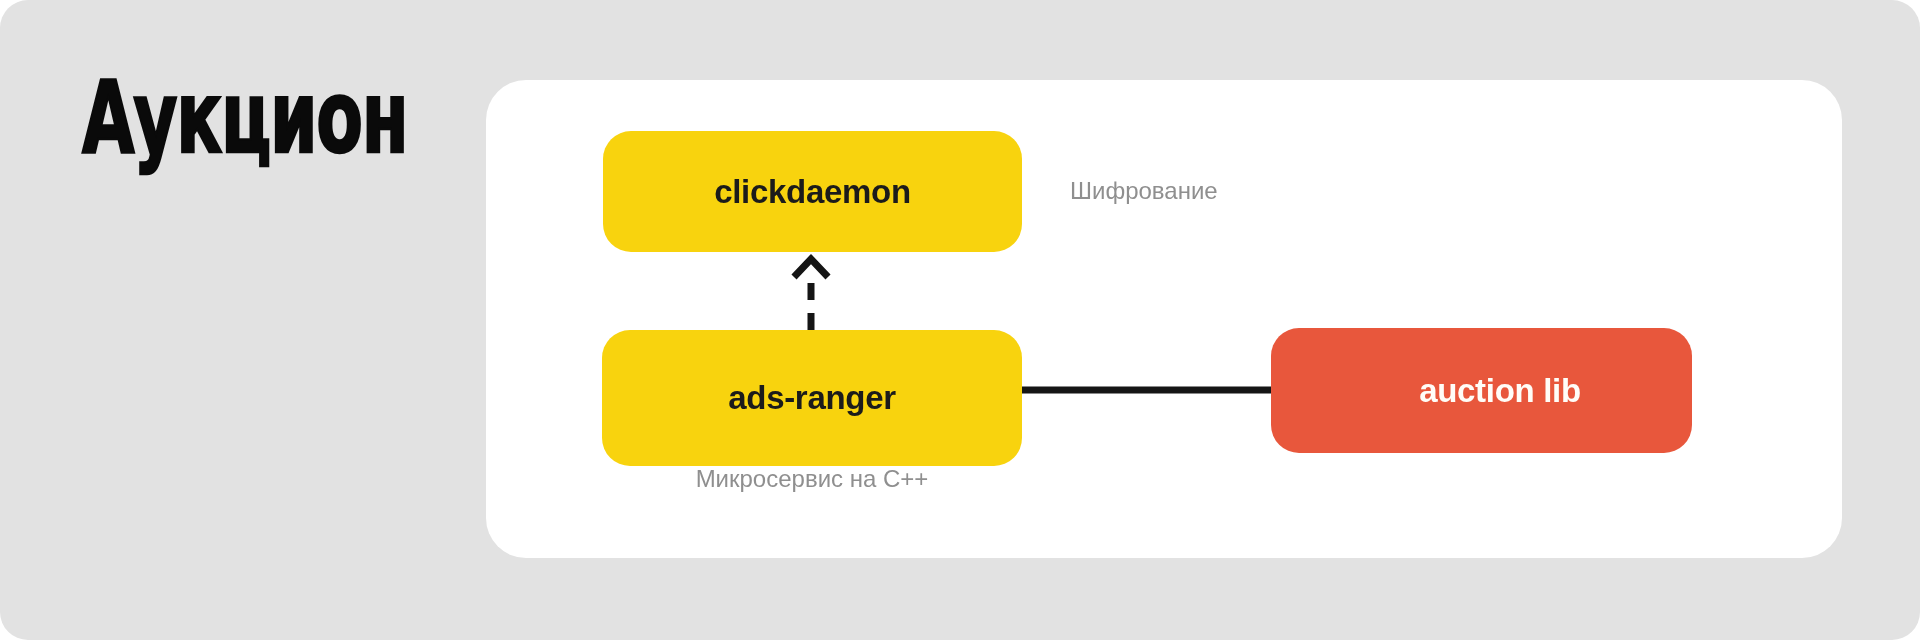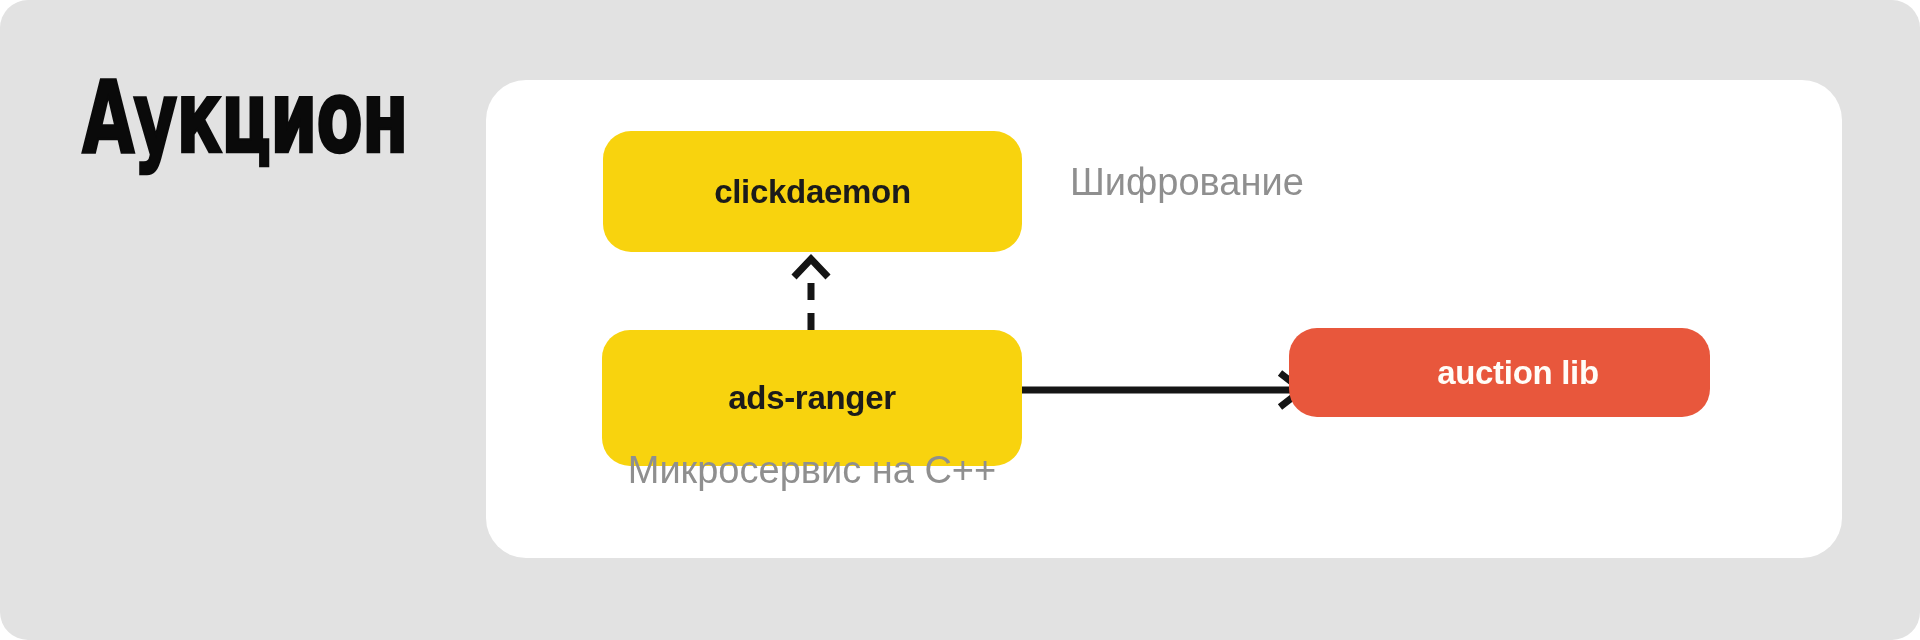--- a/index.html
+++ b/index.html
@@ -47,25 +47,26 @@
     position:absolute;
     border-radius:28px;
     display:flex;align-items:center;justify-content:center;
     font-size:33px;font-weight:bold;letter-spacing:-0.3px;
     color:var(--label-dark);
   }
   .node.yellow{background:var(--node-yellow);}
   .node.red{background:var(--node-red);color:var(--label-light);}
   .node-clickdaemon{left:117px;top:51px;width:419px;height:121px;}
   .node-ads-ranger{left:116px;top:250px;width:420px;height:136px;}
-  .node-auction-lib{left:803px;top:248px;width:421px;height:89px;padding-left:37px;}
+  .node-auction-lib{left:785px;top:248px;width:421px;height:125px;padding-left:37px;}
   .caption{
     color:var(--gray-text);
-    font-size:38px;line-height:33px;
+    font-size:24px;line-height:33px;
     font-family:"Liberation Sans",sans-serif;
+    margin-top:8px;
   }
   .caption-encryption{
     position:absolute;left:584px;top:86px;
   }
   .caption-microservice{
     position:absolute;left:116px;top:374px;width:420px;
     text-align:center;
   }
   .arrows{
     position:absolute;left:0;top:0;width:1356px;height:478px;

